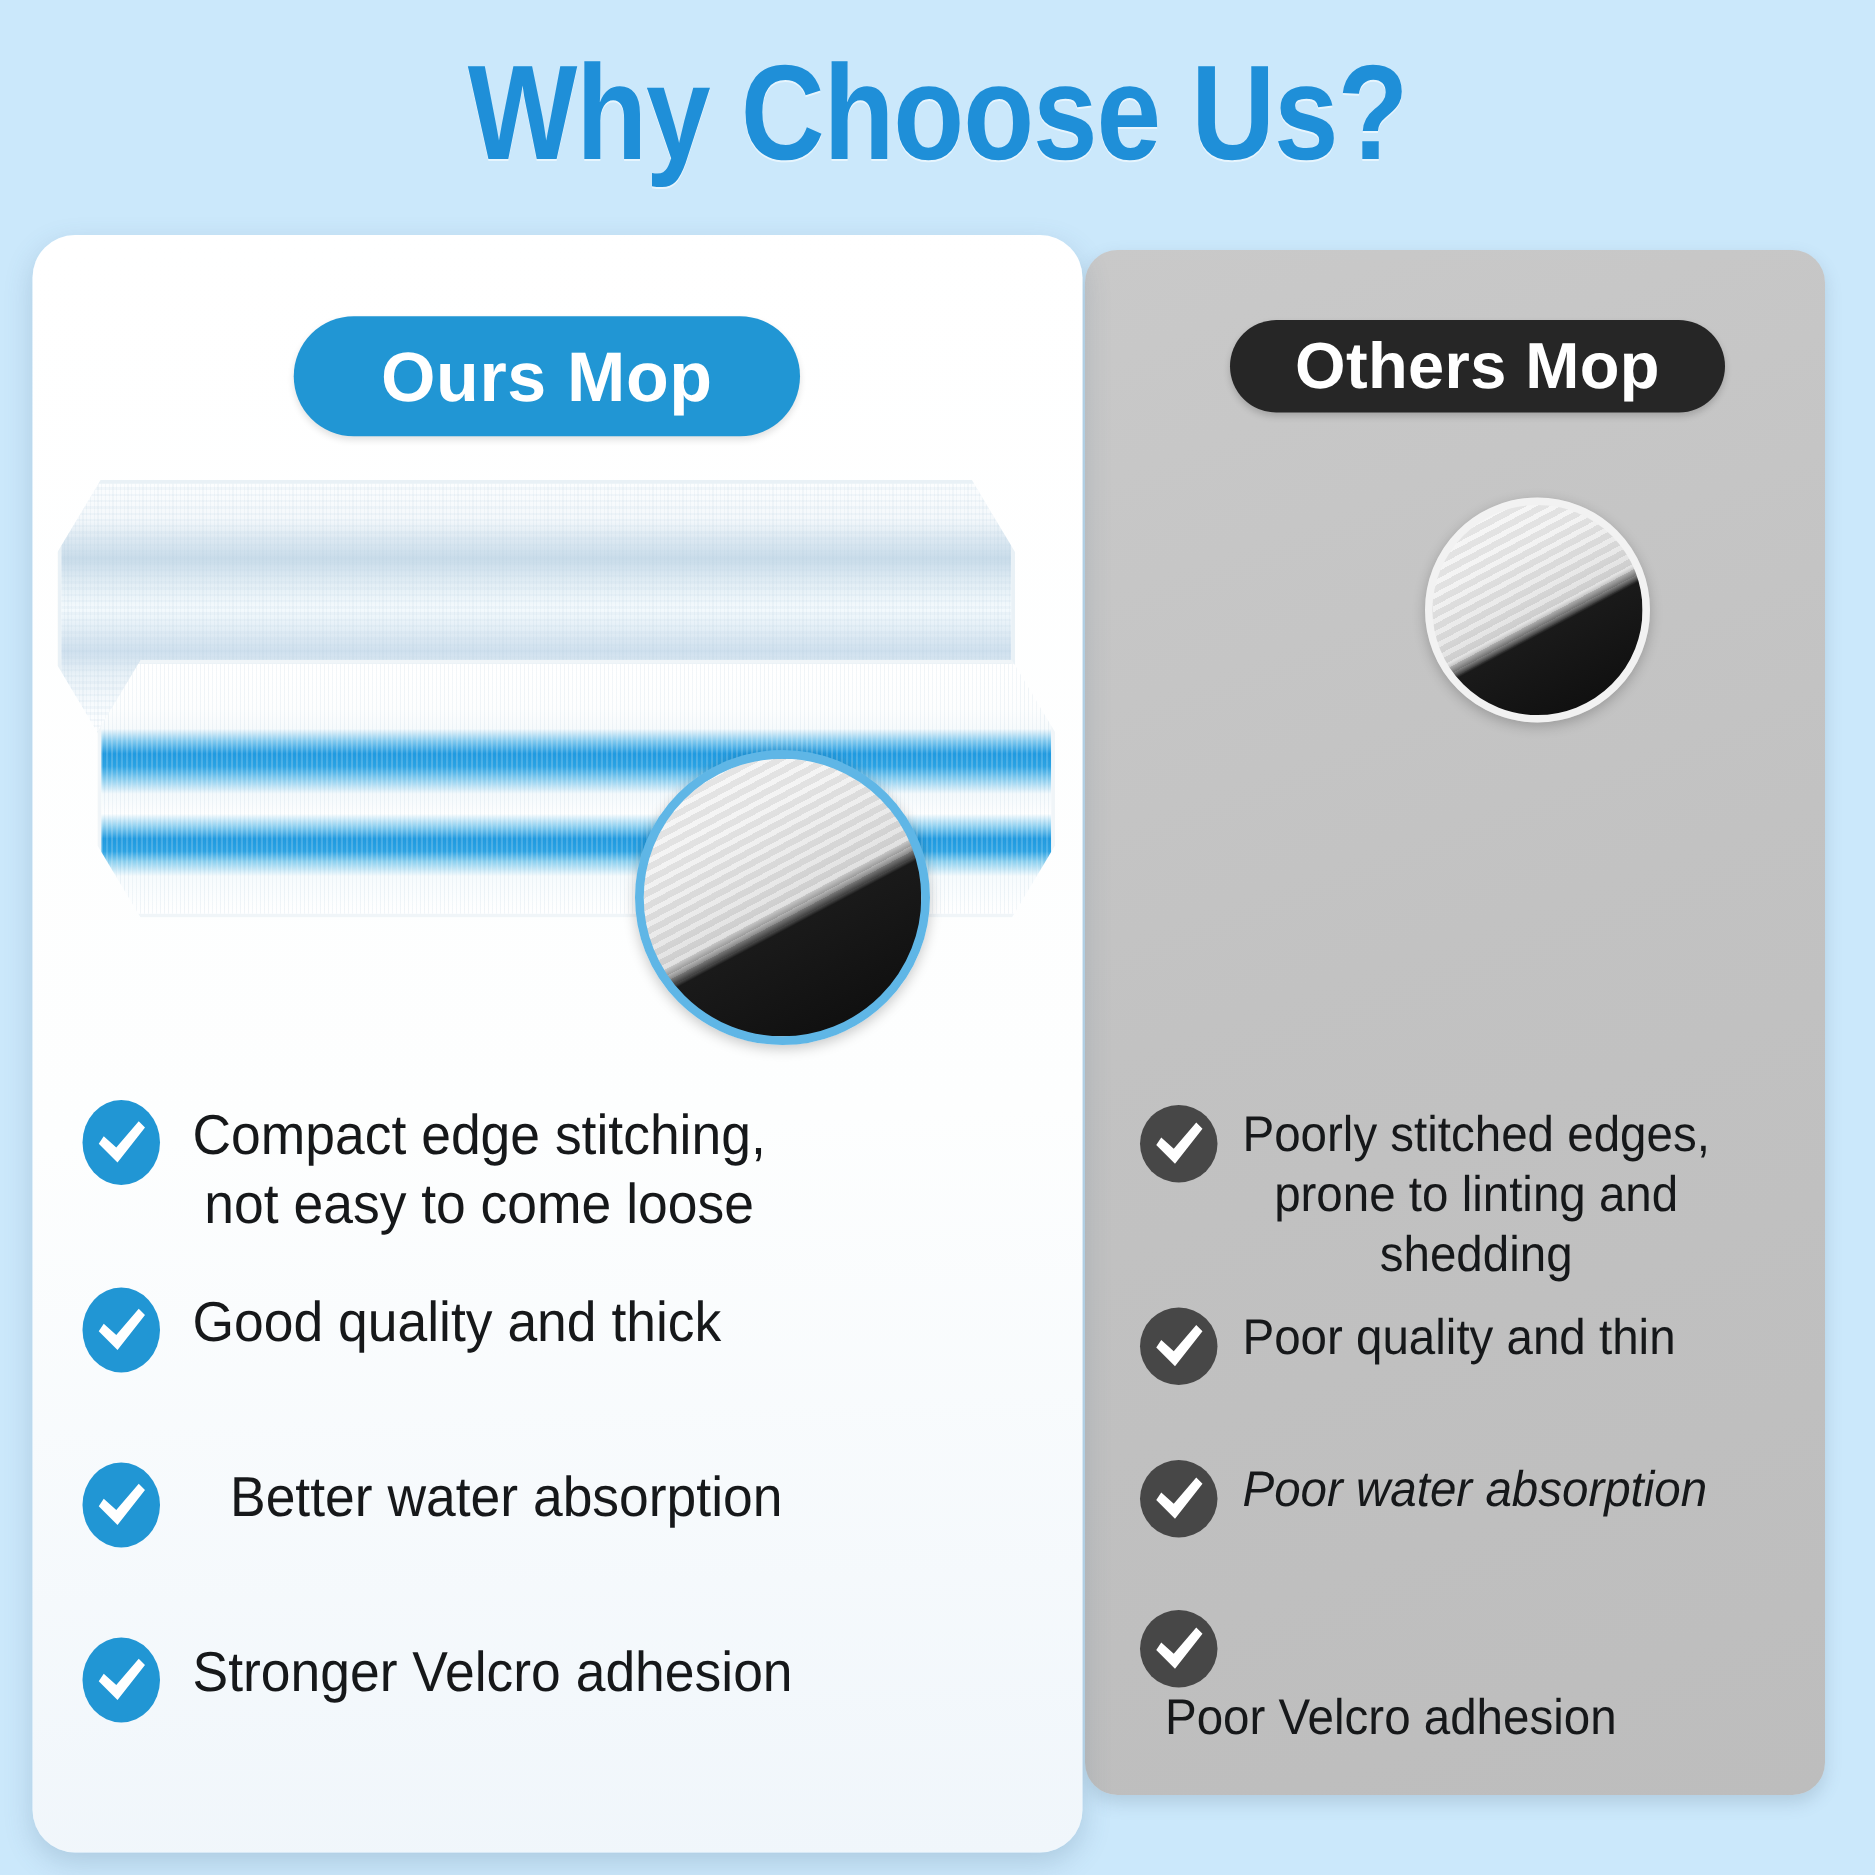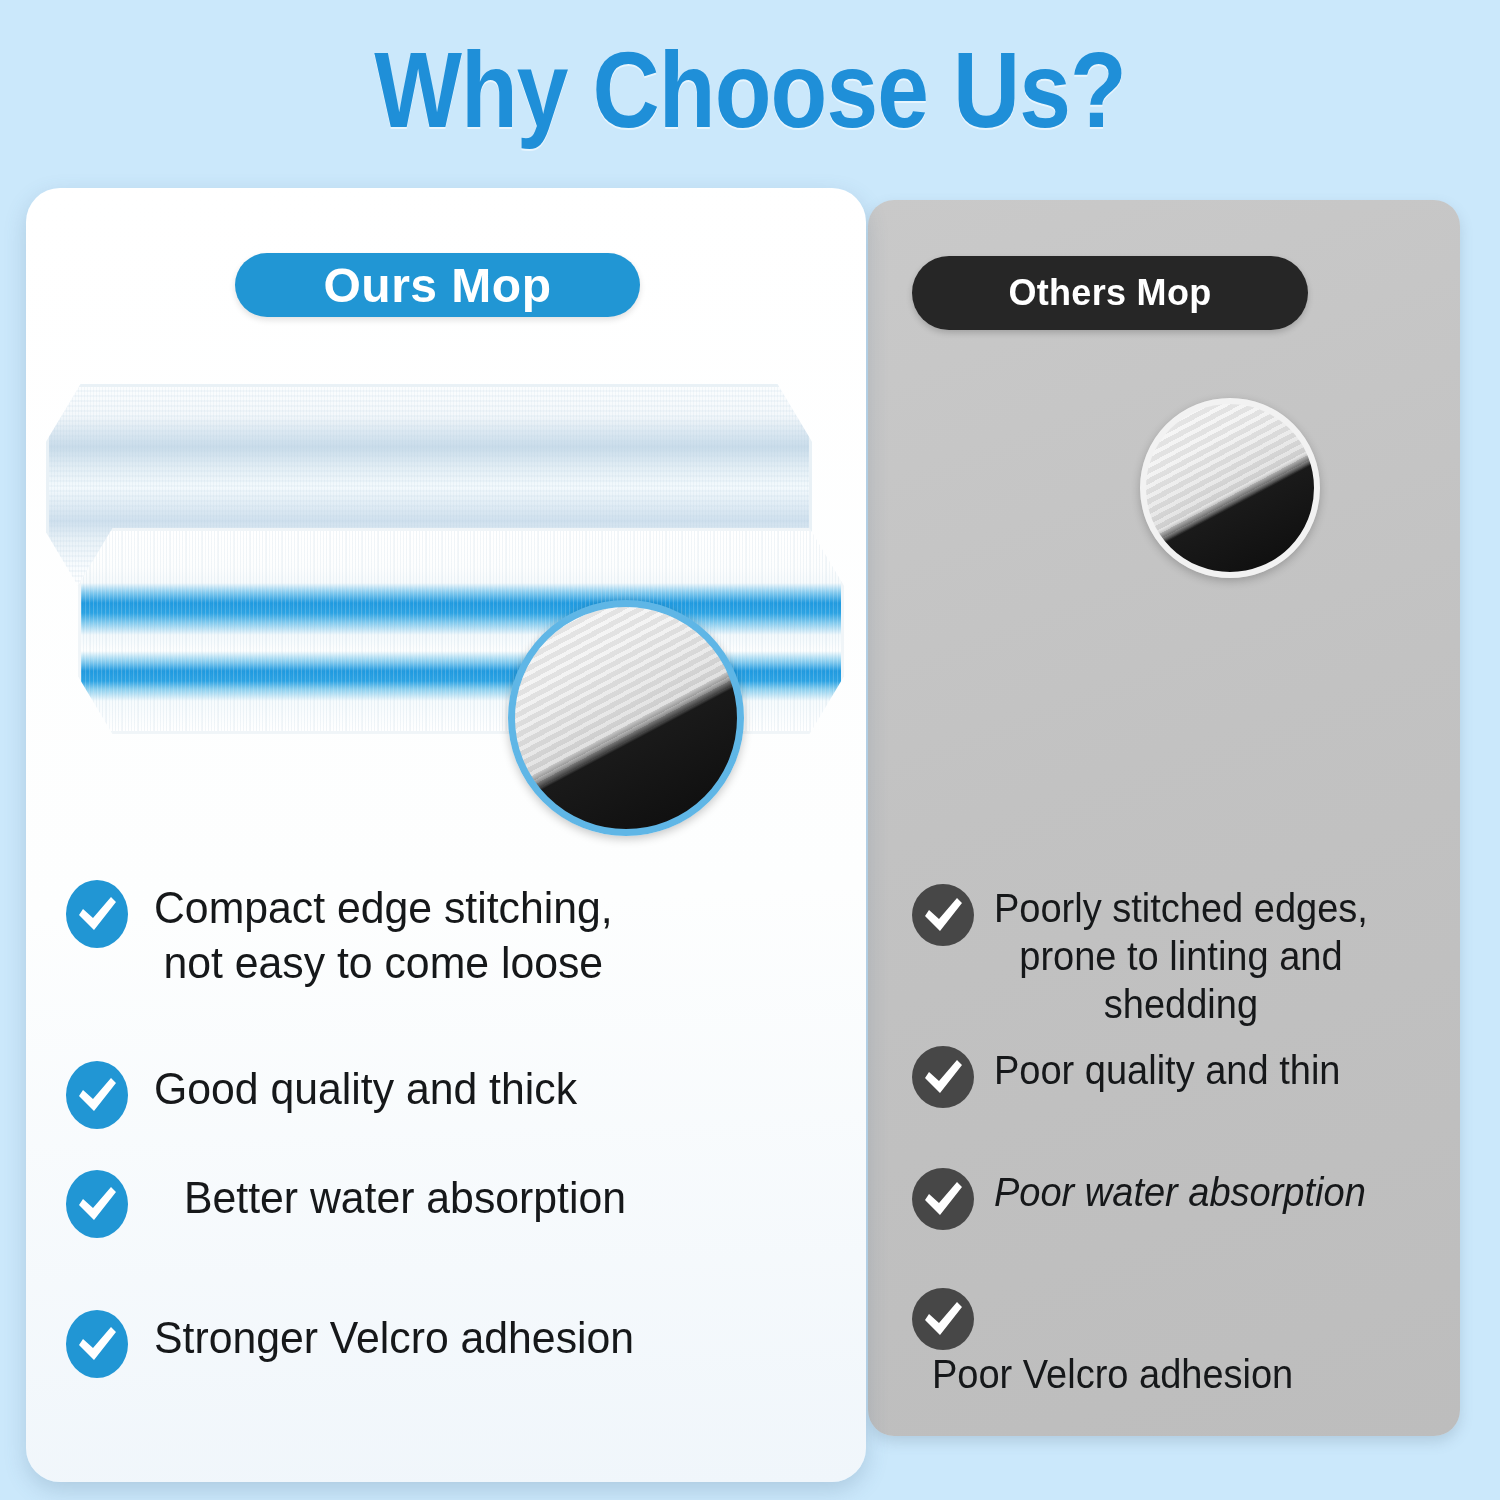--- a/index.html
+++ b/index.html
@@ -66,33 +66,33 @@
     justify-content: center;
     border-radius: 999px;
     font-weight: bold;
     color: #ffffff;
     white-space: nowrap;
   }
   .badge-ours {
     left: 235px;
     top: 253px;
     width: 405px;
-    height: 64px;
+    height: 96px;
     background: #2196d4;
-    font-size: 48px;
+    font-size: 56px;
     letter-spacing: 0.5px;
     box-shadow: 0 3px 6px rgba(0,0,0,0.12);
   }
   .badge-others {
-    left: 912px;
+    left: 984px;
     top: 256px;
     width: 396px;
     height: 74px;
     background: #262626;
-    font-size: 36px;
+    font-size: 52px;
     letter-spacing: 0.3px;
     box-shadow: 0 3px 6px rgba(0,0,0,0.18);
   }
 
   
   .mop-stage { position: absolute; }
   .mop-stage.ours   { left: 26px;  top: 372px; width: 840px; height: 480px; }
 
   .mop-pad {
     position: absolute;
@@ -279,21 +279,21 @@
 
 <div class="features ours" id="ours-features">
     <div class="feature-row" style="top: 0px;">
       <span class="check-icon">
         <svg width="62" height="68" viewBox="0 0 62 62" aria-hidden="true">
           <path d="M13 32 L17 26 L27 35 L45 14 L50 19 L28 47 Z" fill="#ffffff"></path>
         </svg>
       </span>
       <span class="feature-text">Compact edge stitching,<br>not easy to come loose</span>
     </div>
-    <div class="feature-row" style="top: 150px; margin-top: 31px;">
+    <div class="feature-row" style="top: 150px;">
       <span class="check-icon">
         <svg width="62" height="68" viewBox="0 0 62 62" aria-hidden="true">
           <path d="M13 32 L17 26 L27 35 L45 14 L50 19 L28 47 Z" fill="#ffffff"></path>
         </svg>
       </span>
       <span class="feature-text">Good quality and thick</span>
     </div>
     <div class="feature-row" style="top: 290px; gap: 30px;">
       <span class="check-icon">
         <svg width="62" height="68" viewBox="0 0 62 62" aria-hidden="true">

